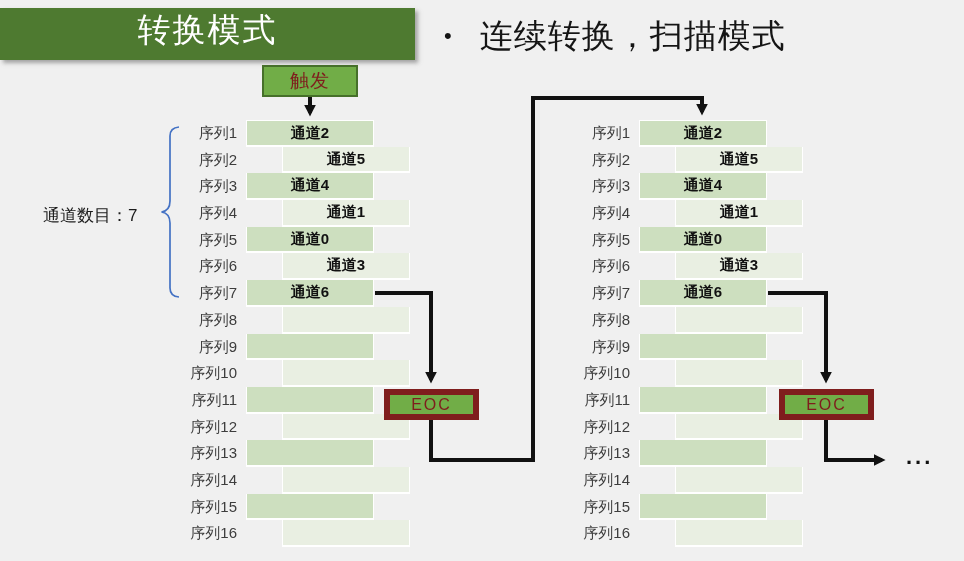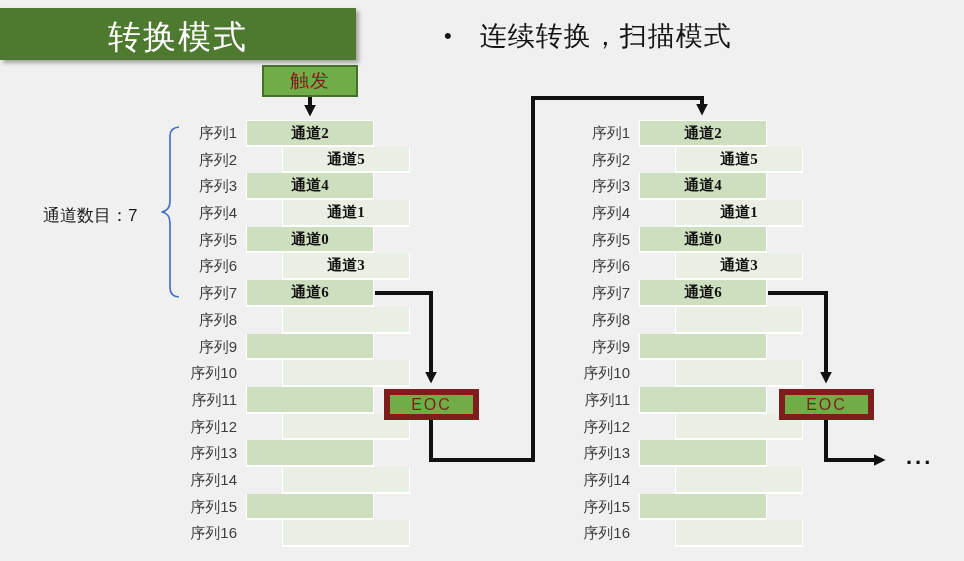--- a/index.html
+++ b/index.html
@@ -14,32 +14,32 @@
     --label-text:#3d3d3d;
     --cell-text:#111111;
   }
   *{margin:0;padding:0;box-sizing:border-box;}
   html,body{font-family:"Liberation Sans","DejaVu Sans",sans-serif;}
   .canvas{
     position:relative;width:964px;height:561px;overflow:hidden;
     background:var(--bg);
   }
   .banner{
-    position:absolute;left:0;top:8px;width:356px;height:52px;
+    position:absolute;left:0;top:8px;width:415px;height:52px;
     background:var(--banner-green);
     box-shadow:3px 3px 4px rgba(100,100,100,0.55);
     color:#ffffff;font-size:33px;letter-spacing:2px;
-    display:flex;align-items:flex-end;justify-content:center;
+    display:flex;align-items:flex-start;justify-content:center;
   }
   .bullet-row{
     position:absolute;left:444px;top:18px;height:36px;
     display:flex;align-items:center;color:#151515;
   }
   .bullet-marker{font-size:22px;line-height:36px;}
-  .bullet-text{font-size:27px;margin-left:28px;letter-spacing:1px;}
+  .bullet-text{font-size:33px;margin-left:28px;letter-spacing:1px;}
   .gbox{
     position:absolute;background:var(--box-green);
     color:#7f1d1d;display:flex;align-items:center;justify-content:center;
   }
   .trigger{
     left:262px;top:65px;width:96px;height:32px;
     border:2px solid var(--box-border-green);font-size:19px;letter-spacing:1px;
   }
   .eoc{
     width:95px;height:31px;top:389px;
@@ -53,21 +53,21 @@
   .seq-row{display:flex;height:26.7px;}
   .seq-label{
     width:96px;padding-right:9px;text-align:right;
     font-size:15px;line-height:26.7px;color:var(--label-text);
   }
   .seq-cell{
     width:128px;height:26.7px;
     border-bottom:2px solid #ffffff;
     border-left:1px solid #ffffff;border-right:1px solid #ffffff;
     font-size:15px;font-weight:bold;color:var(--cell-text);
-    text-align:center;line-height:24.5px;font-family:Liberation Serif, serif;
+    text-align:center;line-height:24.5px;
   }
   .seq-row:first-child .seq-cell{border-top:1px solid #ffffff;}
   .seq-cell.dark{background:var(--row-dark);}
   .seq-cell.light{background:var(--row-light);margin-left:36px;}
   .chcount{
     position:absolute;left:43px;top:204px;width:130px;
     font-size:17px;color:#1c1c1c;white-space:nowrap;
   }
   .dots{
     position:absolute;left:906px;top:444px;

